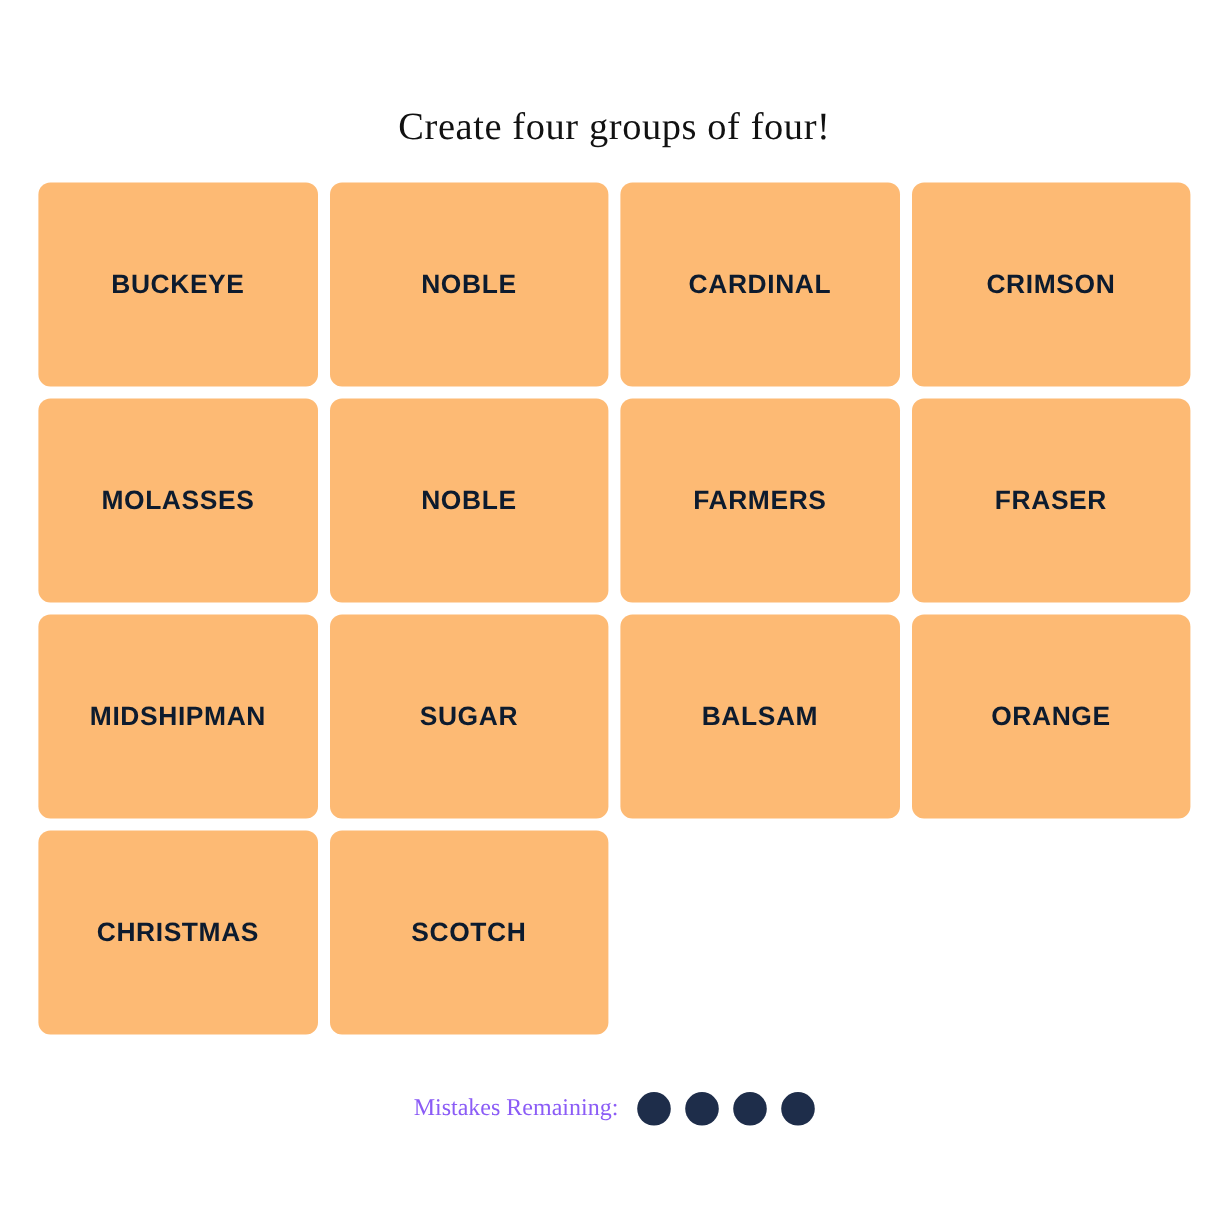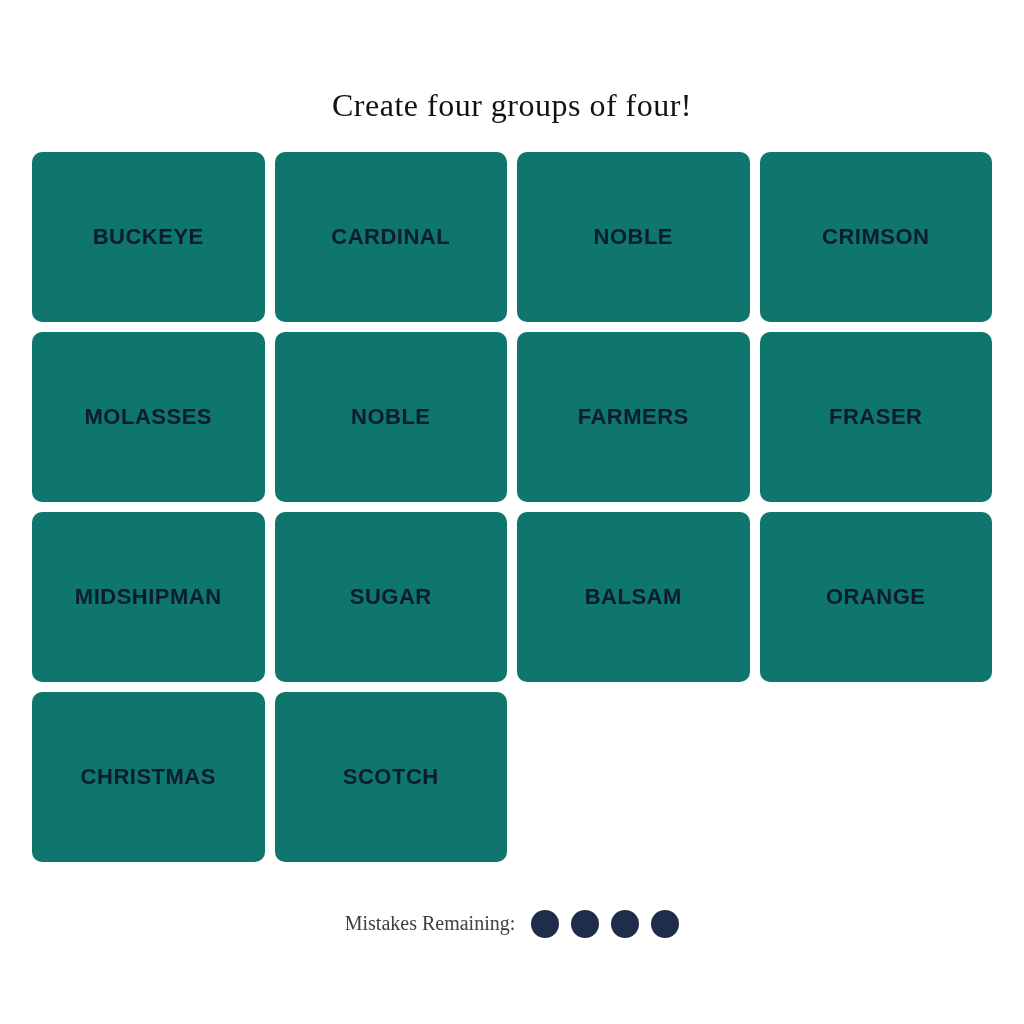--- a/index.html
+++ b/index.html
@@ -38,21 +38,21 @@
 
     .grid {
       display: grid;
       grid-template-columns: repeat(4, 1fr);
       gap: 10px;
       width: 100%;
       margin-bottom: 40px;
     }
 
     .tile {
-      background-color: #0f766e;
+      background-color: #fdba74;
       border-radius: 10px;
       display: flex;
       justify-content: center;
       align-items: center;
       height: 170px;
       cursor: pointer;
       user-select: none;
       transition: background-color 0.15s;
     }
 
@@ -68,21 +68,21 @@
 
     .mistakes-row {
       display: flex;
       align-items: center;
       gap: 16px;
       margin-top: 8px;
     }
 
     .mistakes-label {
       font-size: 20px;
-      color: #404040;
+      color: #8b5cf6;
       font-family: 'Georgia', serif;
     }
 
     .dots-container {
       display: flex;
       gap: 12px;
       align-items: center;
     }
 
     .dot {
@@ -96,24 +96,24 @@
 <body>
 
 <div class="page-container">
   <h1 class="title">Create four groups of four!</h1>
 
   <div class="grid" id="tile-grid">
   <div class="tile">
         <span class="tile-label">BUCKEYE</span>
       </div>
       <div class="tile">
-        <span class="tile-label">CARDINAL</span>
+        <span class="tile-label">NOBLE</span>
       </div>
       <div class="tile">
-        <span class="tile-label">NOBLE</span>
+        <span class="tile-label">CARDINAL</span>
       </div>
       <div class="tile">
         <span class="tile-label">CRIMSON</span>
       </div>
       <div class="tile">
         <span class="tile-label">MOLASSES</span>
       </div>
       <div class="tile">
         <span class="tile-label">NOBLE</span>
       </div>

